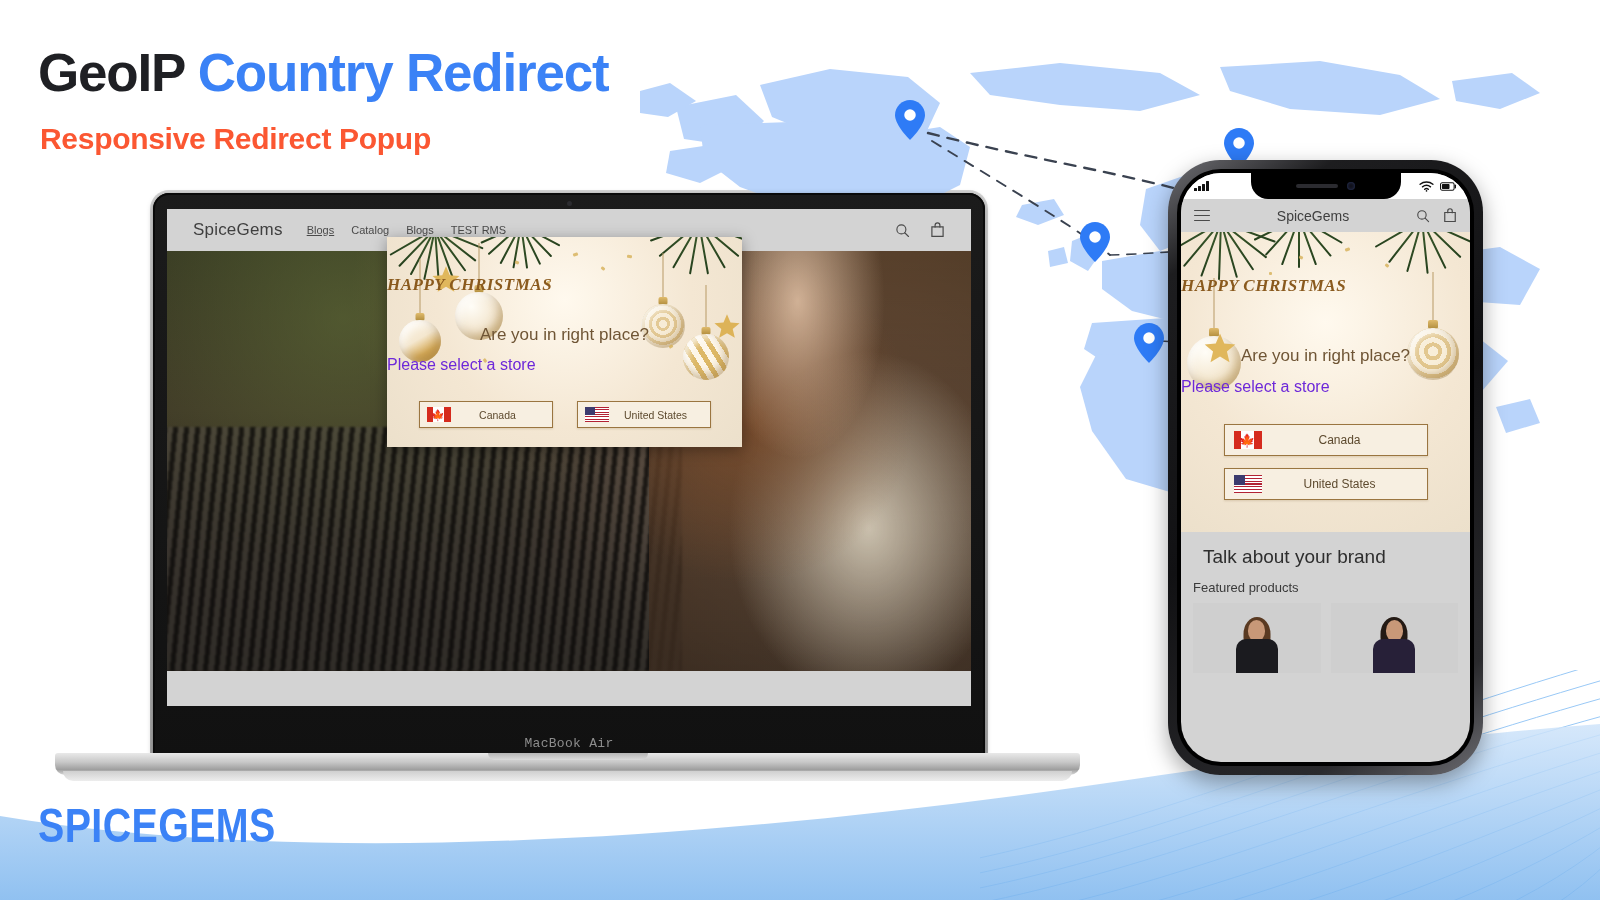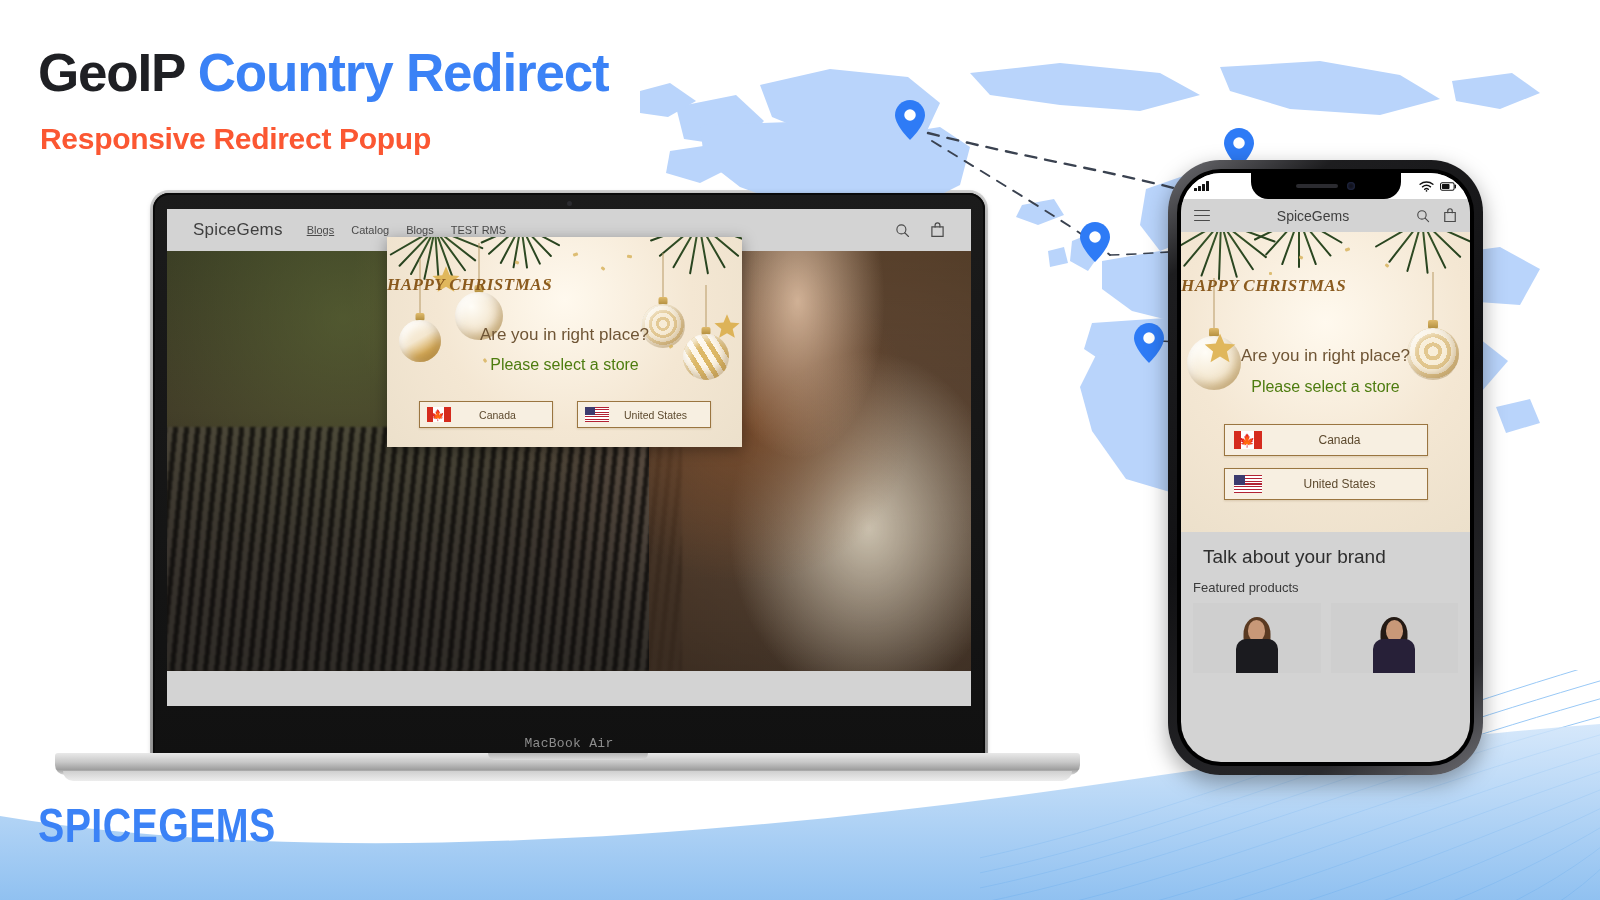--- a/index.html
+++ b/index.html
@@ -155,21 +155,21 @@
   }
   .star{ position:absolute; color:#e3b košt; }
   .confetti{ position:absolute; border-radius:1px; background:#d8b45f; opacity:.85; }
 
   .xmas-title{
     position:relative; text-align:left; color:#8a5a1e;
     font-family:"Liberation Serif", serif; font-style:italic; font-weight:bold;
     letter-spacing:.5px;
   }
   .xmas-q{ position:relative; text-align:center; color:#6f5535; }
-  .xmas-q2{ position:relative; text-align:center; color:#4d7c0f; }
+  .xmas-q2{ position:relative; text-align:left; color:#6d28d9; }
 
   .country-btn{
     display:flex; align-items:center; background:#f7efe1;
     border:1.5px solid #9a7540; box-shadow:0 1px 2px rgba(120,90,40,.2);
   }
   .country-btn .flag{ flex:none; }
   .country-btn .label{ flex:1; text-align:center; color:#5d4a2e; }
 
   .flag-ca{ background:#fff; position:relative; display:block; }
   .flag-ca::before, .flag-ca::after{

